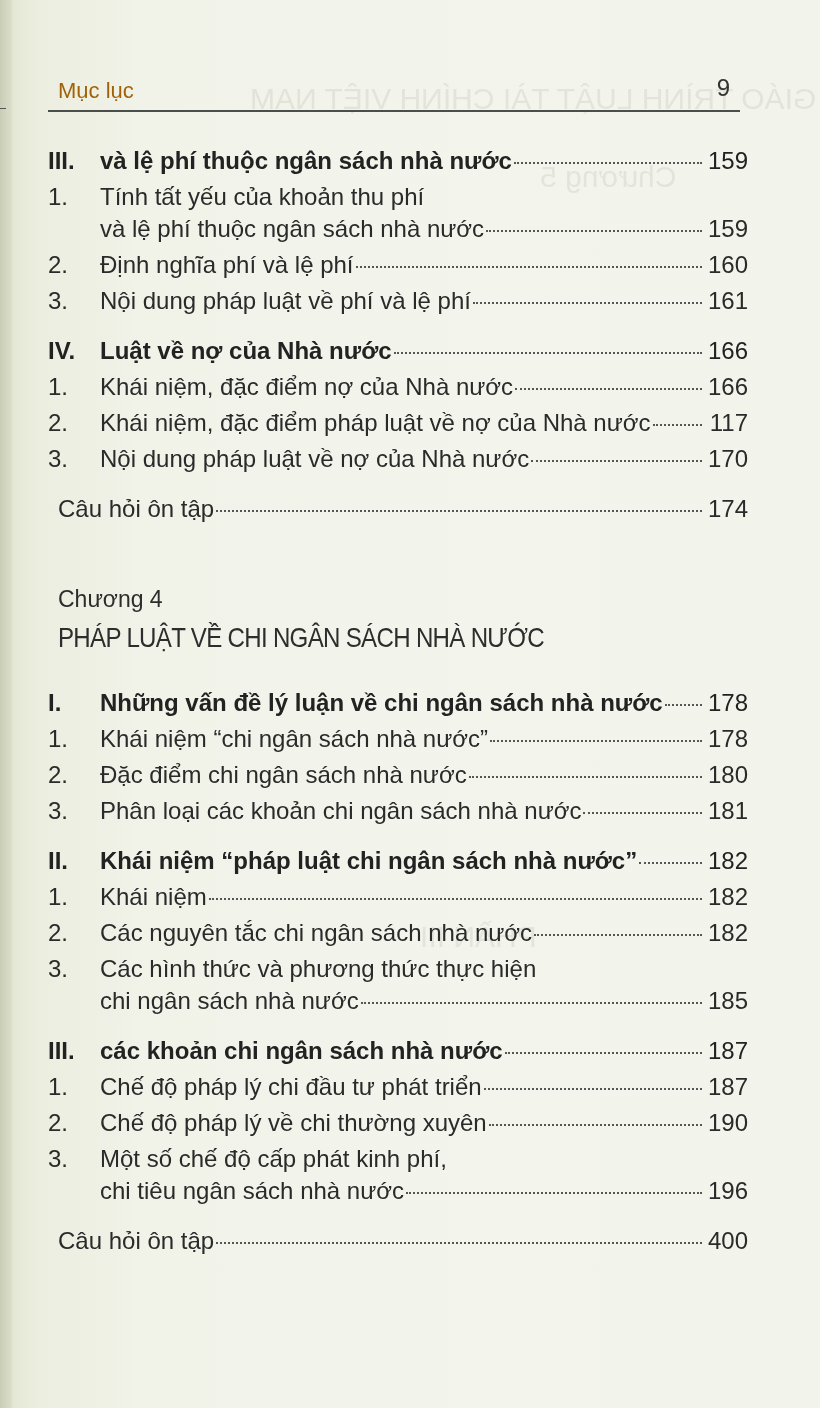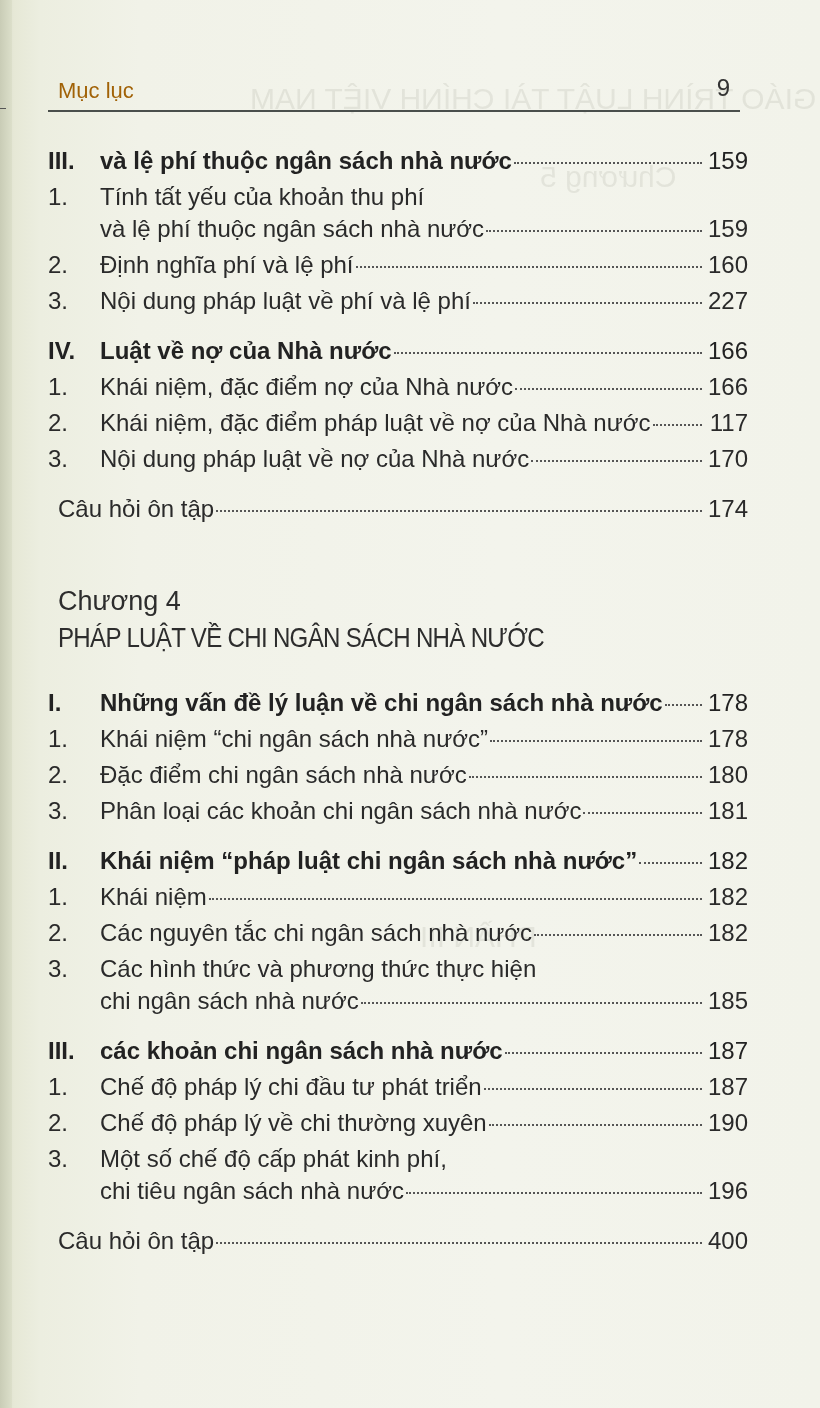--- a/index.html
+++ b/index.html
@@ -34,21 +34,21 @@
     border-bottom: 2px dotted #555; height: 0; position: relative; top: -5px;
   }
   .entry .page-no { white-space: nowrap; min-width: 44px; text-align: right; }
   .entry.bold { font-weight: bold; color: #222; }
   .entry.bold .page-no { font-weight: normal; }
   .entry.flat .body { margin-left: 10px; }
   .gap-s { height: 4px; }
   .gap-m { height: 18px; }
 
   .chapter { position: absolute; left: 58px; }
-  .chapter-label { top: 586px; font-size: 27px; color: #2d2d2d; }
+  .chapter-label { top: 586px; font-size: 23px; color: #2d2d2d; }
   .chapter-title { top: 622px; font-size: 28px; color: #2d2d2d; letter-spacing: -0.8px; transform: scaleX(0.86); transform-origin: left; }
   .toc2 { position: absolute; left: 48px; top: 687px; width: 700px; }
 
   .ghost {
     position: absolute; color: rgba(120,120,110,0.13); font-size: 22px; white-space: nowrap;
     transform: scaleX(-1); pointer-events: none;
   }
 </style>
 </head>
 <body>
@@ -105,21 +105,21 @@
           </div>
         </div>
     </div>
     <div class="gap-s"></div>
     <div class="entry">
       <span class="num">3.</span>
       <div class="body">
           <div class="line">
             <span class="text">Nội dung pháp luật về phí và lệ phí</span>
             <span class="dots"></span>
-            <span class="page-no">227</span>
+            <span class="page-no">161</span>
           </div>
         </div>
     </div>
     <div class="gap-m"></div>
 
     <div class="entry bold">
       <span class="num">IV.</span>
       <div class="body">
           <div class="line">
             <span class="text">Luật về nợ của Nhà nước</span>

